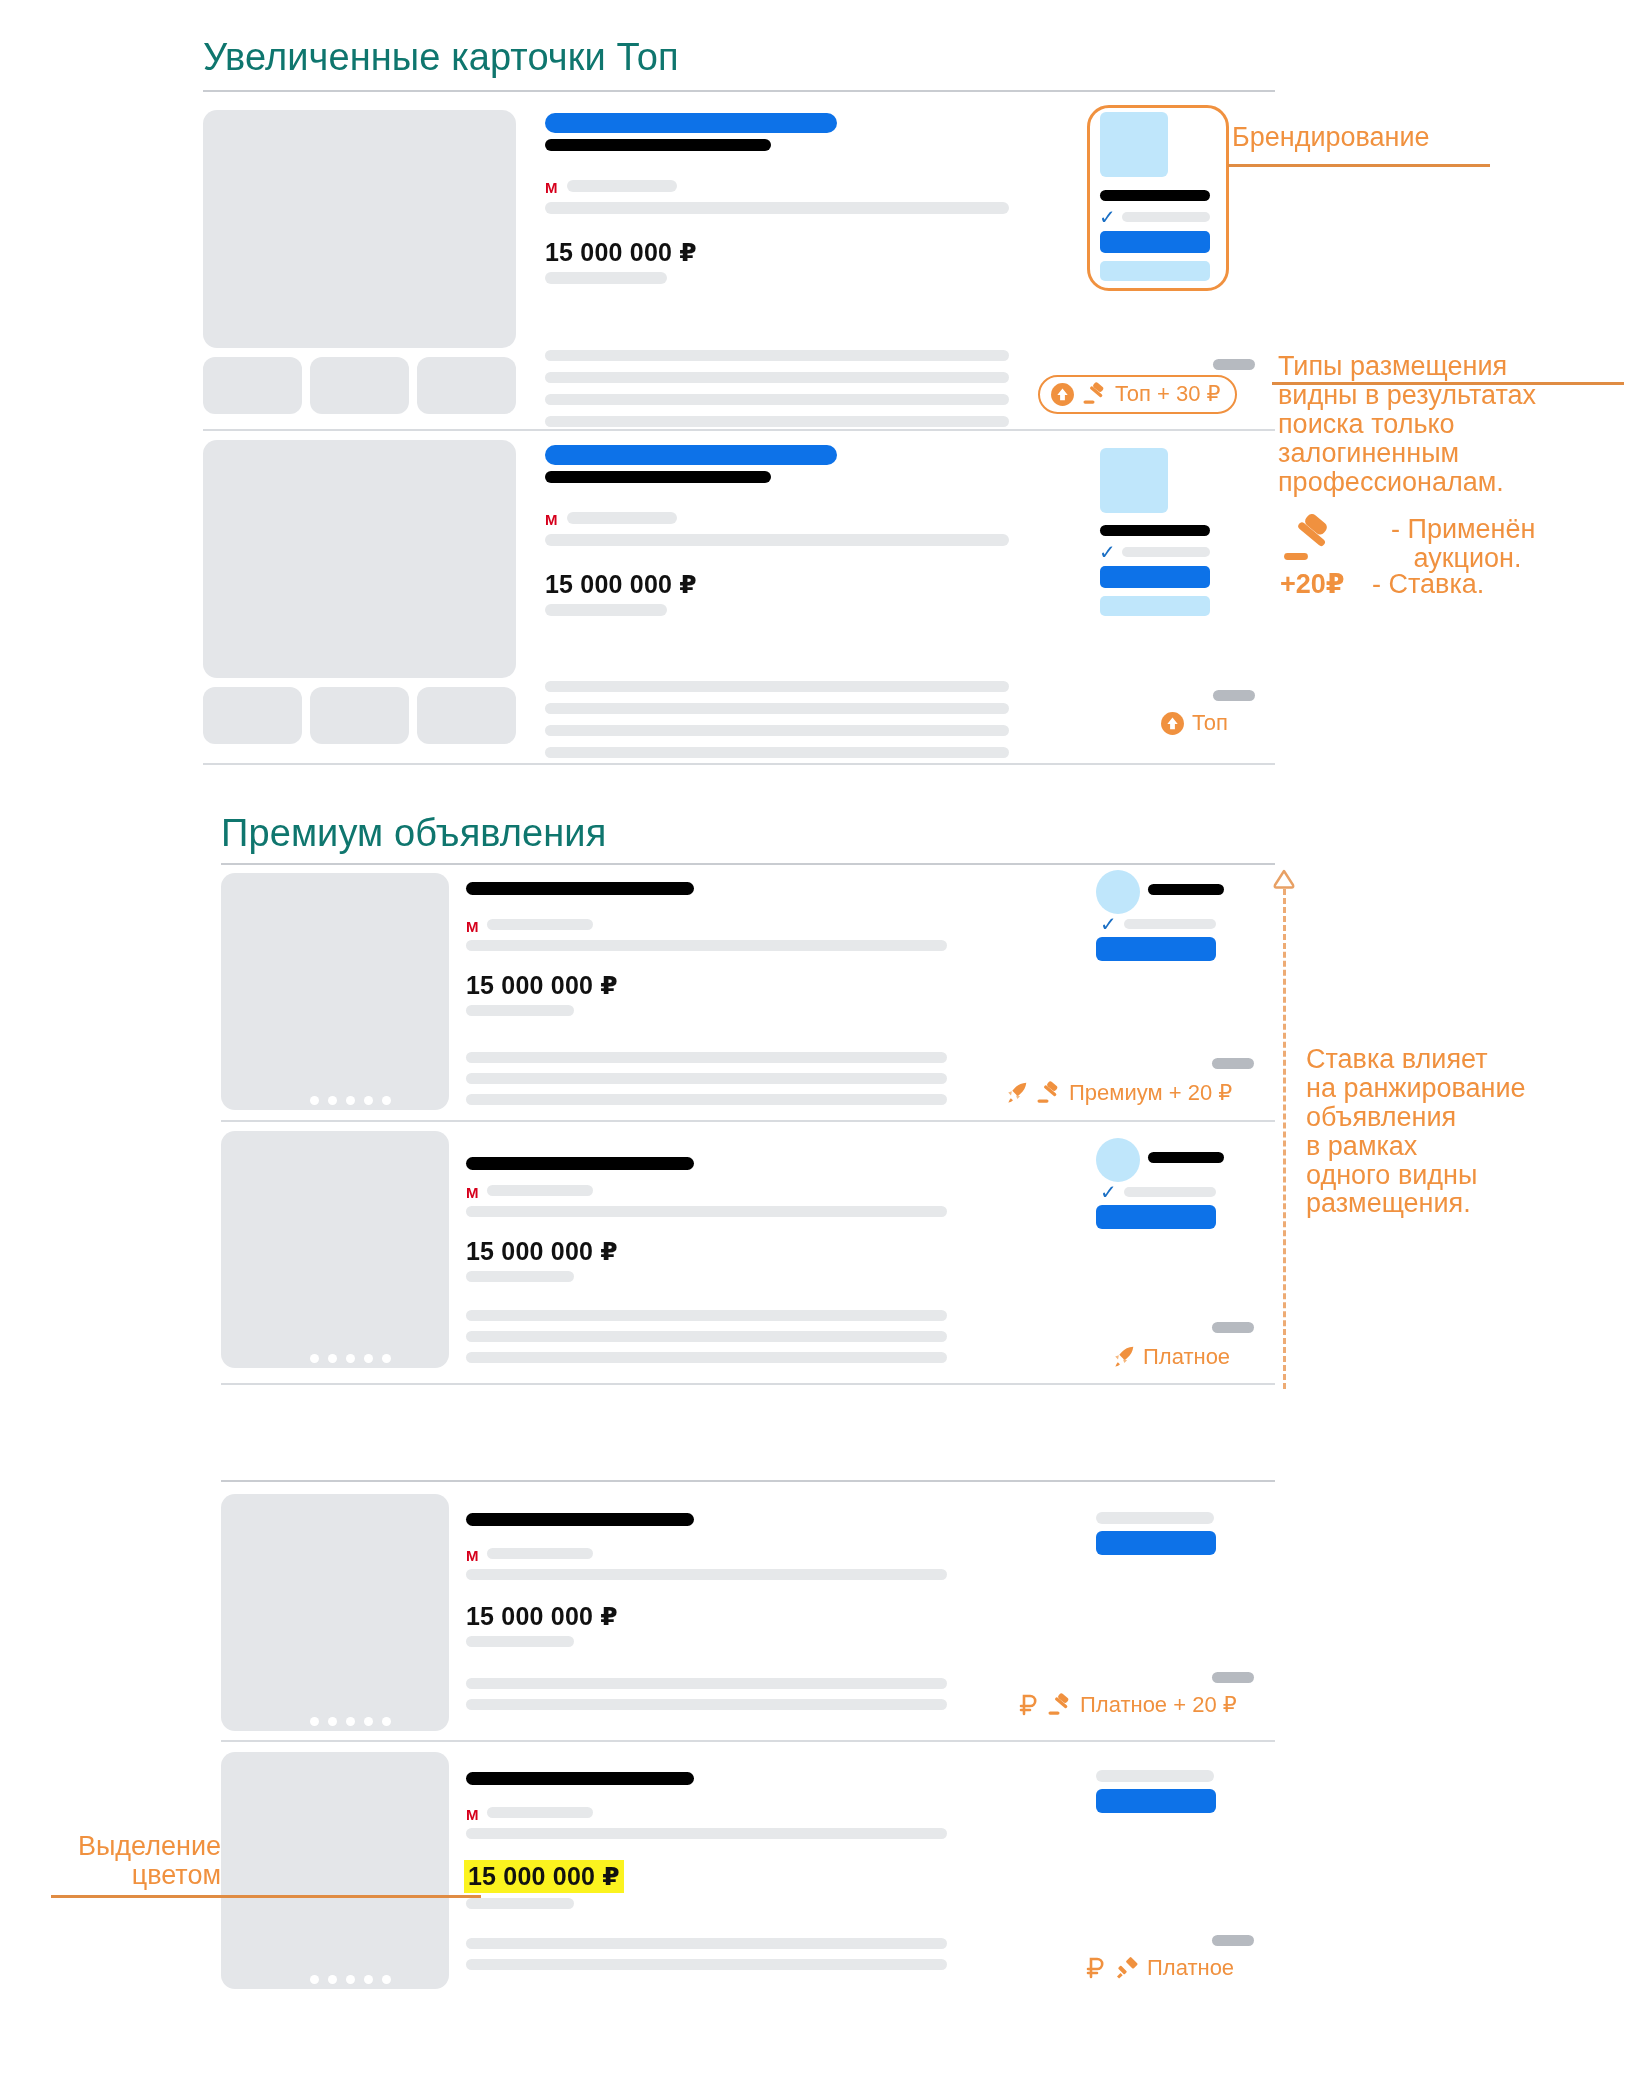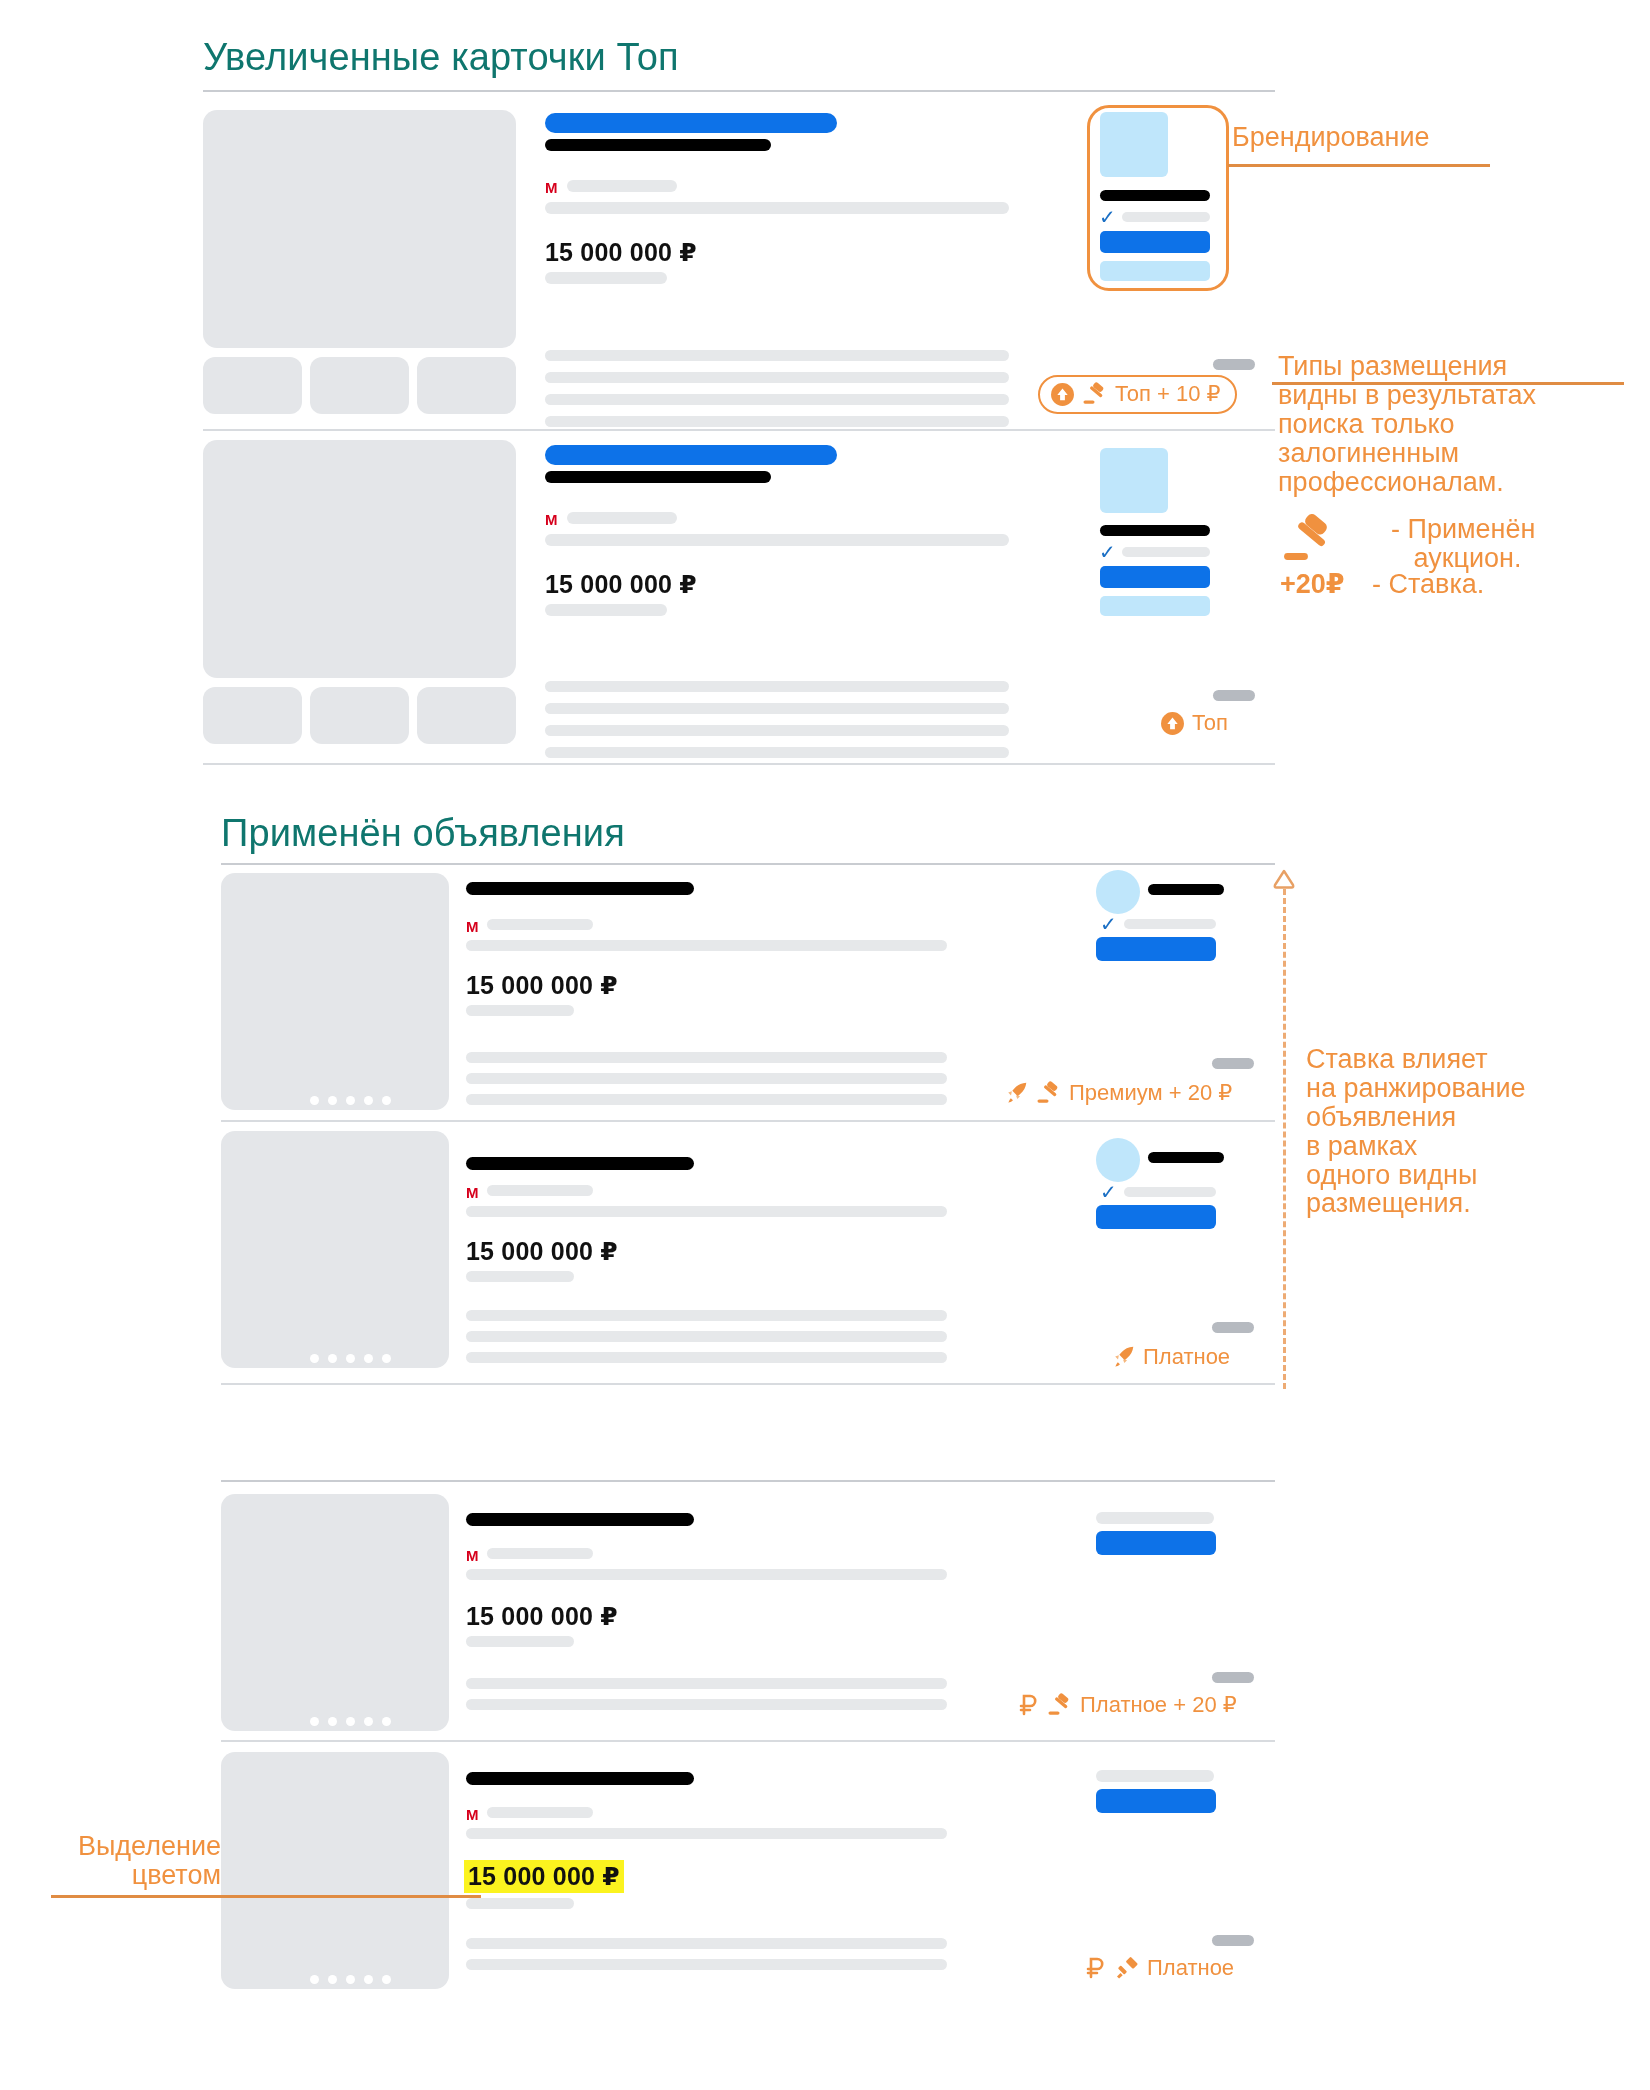--- a/index.html
+++ b/index.html
@@ -129,21 +129,21 @@
         <path d="M12 6.2 L17 12.4 H14.3 V17.6 H9.7 V12.4 H7 Z" fill="#ffffff"></path>
       </svg>
     </span>
     <span>
       <svg width="26" height="24" viewBox="0 0 26 24">
         <rect x="1.5" y="18.5" width="11" height="3.2" rx="1.6" fill="#f0913f"></rect>
         <rect x="11" y="2" width="10.6" height="6" rx="2.4" fill="#f0913f" transform="rotate(40 16 5)"></rect>
         <rect x="6.5" y="8" width="15" height="3.4" rx="1.7" fill="#f0913f" transform="rotate(40 14 10)"></rect>
       </svg>
     </span>
-    <span class="lbl">Топ + 10 ₽</span>
+    <span class="lbl">Топ + 30 ₽</span>
   </div>
 
   <div class="anno" style="left:1278px;top:352px;">Типы размещения
 видны в результатах
 поиска только
 залогиненным
 профессионалам.</div>
   <div class="anno-rule" style="left:1272px;top:382px;width:352px;"></div>
 
   <div style="position:absolute;left:1280px;top:513px;">
@@ -195,21 +195,21 @@
       <svg width="25" height="25" viewBox="0 0 24 24">
         <circle cx="12" cy="12" r="11" fill="#f0913f"></circle>
         <path d="M12 6.2 L17 12.4 H14.3 V17.6 H9.7 V12.4 H7 Z" fill="#ffffff"></path>
       </svg>
     </span>
     <span class="lbl">Топ</span>
   </div>
 
   <div class="card-rule" style="left:203px;top:763px;width:1072px;"></div>
 
-  <div class="sec-head" style="left:221px;top:812px;">Применён объявления</div>
+  <div class="sec-head" style="left:221px;top:812px;">Премиум объявления</div>
   <div class="sec-rule" style="left:221px;top:863px;width:1054px;"></div>
 
   <div class="photo" style="left:221px;top:873px;width:228px;height:237px;"></div>
   <div class="dots" style="left:310px;top:1096px;">
     <i></i>
       <i></i>
       <i></i>
       <i></i>
       <i></i>
   </div>

